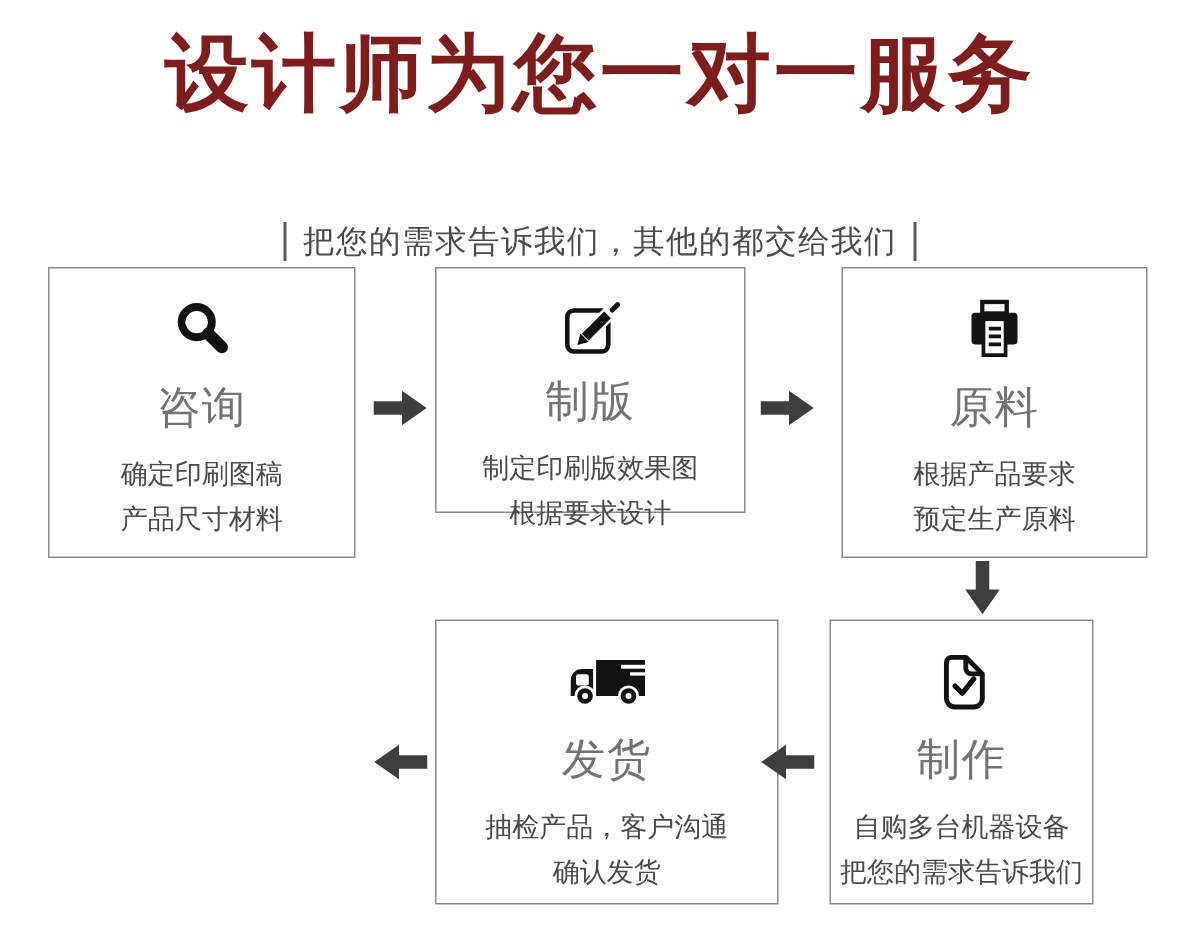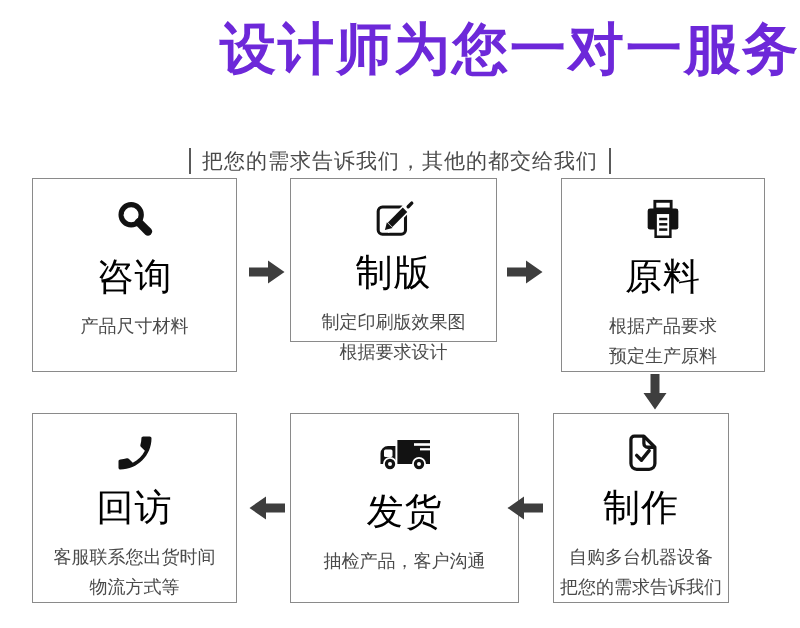--- a/index.html
+++ b/index.html
@@ -2,41 +2,41 @@
 <html><head>
 <meta charset="utf-8">
 <style>
   html,body{margin:0;padding:0;background:#fff;}
   .canvas{
     position:relative;width:800px;height:628px;background:#ffffff;
     font-family:"Liberation Sans","DejaVu Sans",sans-serif;overflow:hidden;
   }
   .main-title{
     position:absolute;top:10px;left:0;width:100%;margin:0;
-    text-align:right;font-size:56px;line-height:78px;font-weight:600;
-    color:#6d28d9;letter-spacing:2px;
+    text-align:center;font-size:56px;line-height:78px;font-weight:600;
+    color:#7f1d1d;letter-spacing:2px;
   }
   .subtitle{
     position:absolute;top:99px;left:0;width:100%;
     display:flex;justify-content:center;align-items:center;gap:11px;
     font-size:21px;color:#4a4a4a;letter-spacing:1px;margin-top:48px;
   }
   .subtitle-bar{width:2px;height:26px;background:#5a5a5a;}
   .card{
     position:absolute;box-sizing:border-box;border:1px solid #8a8a8a;background:#fff;
     display:flex;flex-direction:column;align-items:center;padding-top:16px;
   }
   .pos-r1c1{left:32px;top:178px;width:205px;height:194px;}
   .pos-r1c2{left:290px;top:178px;width:207px;height:164px;}
   .pos-r1c3{left:561px;top:178px;width:204px;height:194px;}
   .pos-r2c1{left:32px;top:413px;width:205px;height:190px;}
   .pos-r2c2{left:290px;top:413px;width:229px;height:190px;}
   .pos-r2c3{left:553px;top:413px;width:176px;height:190px;}
   .icon-wrap{height:50px;display:flex;align-items:center;justify-content:center;}
-  .card-title{margin-top:7px;font-size:37px;font-weight:500;color:#000000;letter-spacing:1px;}
+  .card-title{margin-top:7px;font-size:29px;font-weight:500;color:#737373;letter-spacing:1px;}
   .card-desc{margin-top:9px;font-size:18px;line-height:30px;color:#4a4a4a;text-align:center;}
   .arrow{position:absolute;width:36px;height:28px;line-height:0;}
   .rot90{transform:rotate(90deg);}
   .rot180{transform:rotate(180deg);}
   .mirror-x{transform:scaleX(-1);}
 </style>
 </head>
 <body>
 
 <div class="canvas">
@@ -52,20 +52,21 @@
   <div class="card pos-r1c1">
     <div class="icon-wrap">
       <svg width="46" height="46" viewBox="0 0 48 48">
         <circle cx="20" cy="18.5" r="10.5" fill="none" stroke="#121212" stroke-width="5.5"></circle>
         <path d="M15.2 15.2 a7 7 0 0 0 -2 4.8" fill="none" stroke="#ffffff" stroke-width="2.4"></path>
         <line x1="28" y1="26.5" x2="37.5" y2="36" stroke="#121212" stroke-width="8.5" stroke-linecap="round"></line>
       </svg>
     </div>
     <div class="card-title">咨询</div>
     <div class="card-desc">
+      <div>确定印刷图稿</div>
       <div>产品尺寸材料</div>
     </div>
   </div>
 
   <div class="arrow" style="left:249px;top:258px;">
     <svg width="36" height="28" viewBox="0 0 36 28">
         <polygon points="0,9.5 19,9.5 19,2.5 35.5,14 19,25.5 19,18.5 0,18.5" fill="#3e3e3e"></polygon>
       </svg>
   </div>
 
@@ -109,32 +110,20 @@
       <div>预定生产原料</div>
     </div>
   </div>
 
   <div class="arrow rot90" style="left:637px;top:378px;">
     <svg width="36" height="28" viewBox="0 0 36 28">
         <polygon points="0,9.5 19,9.5 19,2.5 35.5,14 19,25.5 19,18.5 0,18.5" fill="#3e3e3e"></polygon>
       </svg>
   </div>
 
-  <div class="card pos-r2c1">
-    <div class="icon-wrap">
-      <svg class="mirror-x" width="44" height="44" viewBox="0 0 24 24">
-        <path d="M6.62 10.79c1.44 2.83 3.76 5.14 6.59 6.59l2.2-2.21c.27-.27.67-.36 1.02-.24 1.12.37 2.33.57 3.57.57.55 0 1 .45 1 1V20c0 .55-.45 1-1 1-9.39 0-17-7.61-17-17 0-.55.45-1 1-1h3.5c.55 0 1 .45 1 1 0 1.25.2 2.45.57 3.57.11.35.03.74-.25 1.02l-2.2 2.2z" fill="#121212"></path>
-      </svg>
-    </div>
-    <div class="card-title">回访</div>
-    <div class="card-desc">
-      <div>客服联系您出货时间</div>
-      <div>物流方式等</div>
-    </div>
-  </div>
 
   <div class="arrow rot180" style="left:249px;top:494px;">
     <svg width="36" height="28" viewBox="0 0 36 28">
         <polygon points="0,9.5 19,9.5 19,2.5 35.5,14 19,25.5 19,18.5 0,18.5" fill="#3e3e3e"></polygon>
       </svg>
   </div>
 
   <div class="card pos-r2c2">
     <div class="icon-wrap">
       <svg width="56" height="40" viewBox="0 0 56 36">
@@ -148,20 +137,21 @@
         <circle cx="13" cy="27" r="5.2" fill="#121212"></circle>
         <circle cx="13" cy="27" r="2" fill="#ffffff"></circle>
         <circle cx="42" cy="27" r="7" fill="#ffffff"></circle>
         <circle cx="42" cy="27" r="5.2" fill="#121212"></circle>
         <circle cx="42" cy="27" r="2" fill="#ffffff"></circle>
       </svg>
     </div>
     <div class="card-title">发货</div>
     <div class="card-desc">
       <div>抽检产品，客户沟通</div>
+      <div>确认发货</div>
     </div>
   </div>
 
   <div class="arrow rot180" style="left:507px;top:494px;">
     <svg width="36" height="28" viewBox="0 0 36 28">
         <polygon points="0,9.5 19,9.5 19,2.5 35.5,14 19,25.5 19,18.5 0,18.5" fill="#3e3e3e"></polygon>
       </svg>
   </div>
 
   <div class="card pos-r2c3">

